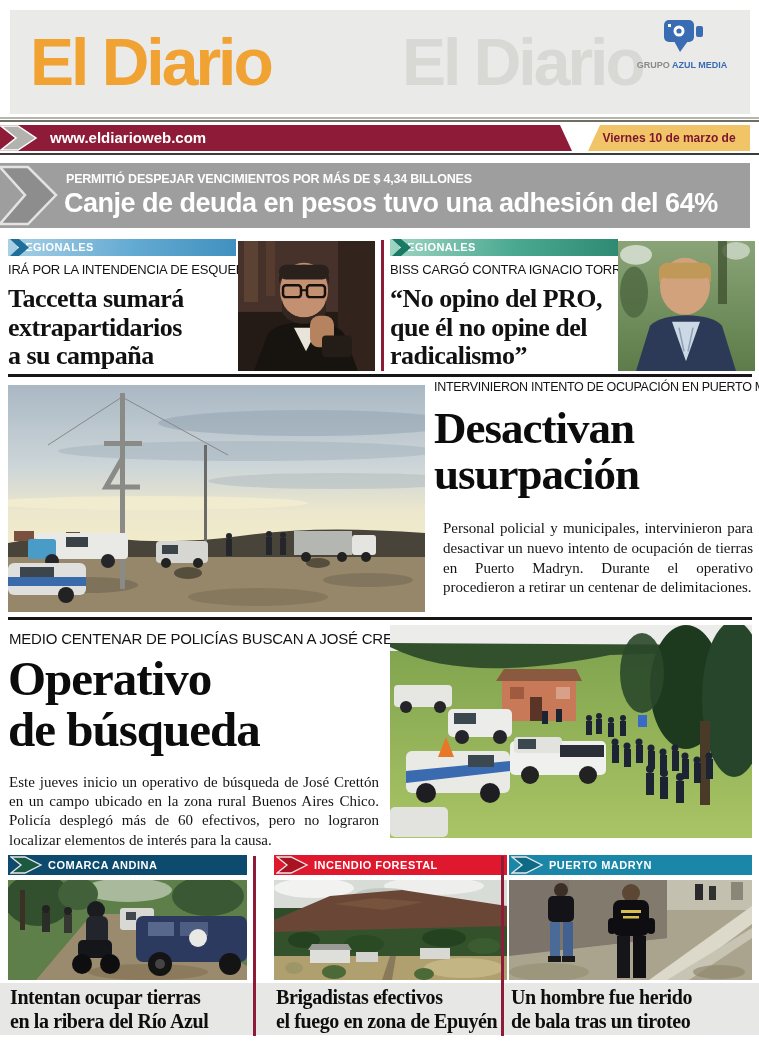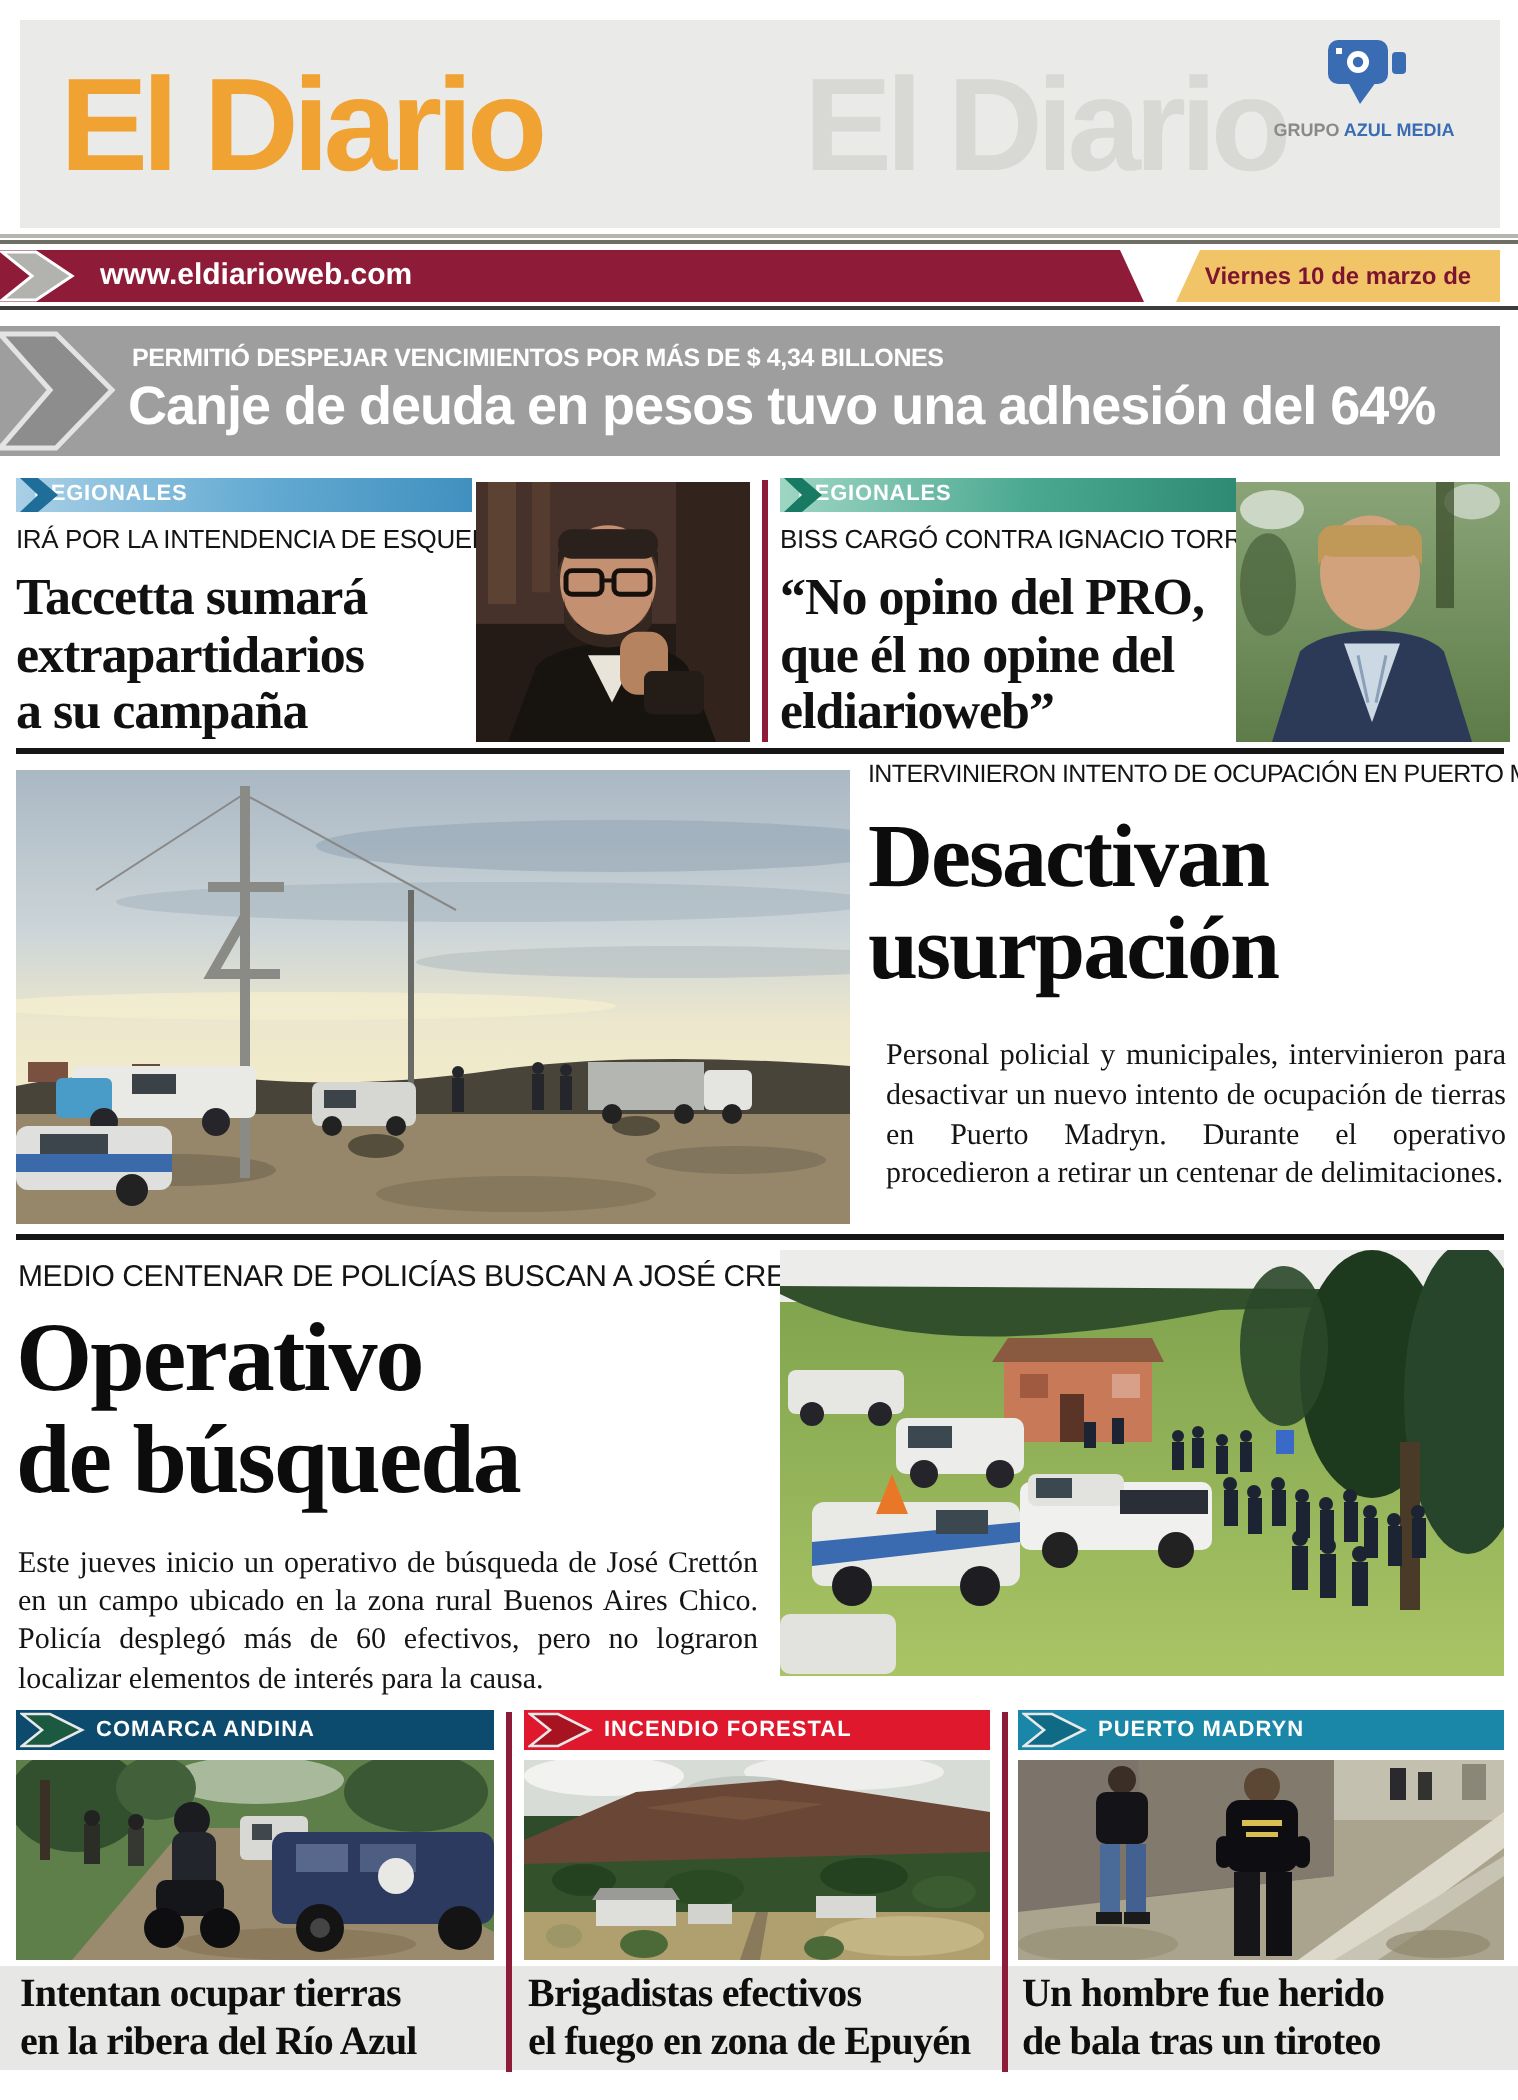--- a/index.html
+++ b/index.html
@@ -123,21 +123,21 @@
     position: absolute; left: 9px; top: 773px; width: 370px;
     font-family: "Liberation Serif", serif; font-size: 15px; line-height: 1.28;
     color: #141414; text-align: justify;
   }
   .story2-photo { position: absolute; left: 390px; top: 625px; width: 362px; height: 213px; }
 
   
   .bottom-strip { position: absolute; left: 0; top: 983px; width: 759px; height: 52px; background: #e7e7e5; }
   .bottom-story { position: absolute; top: 855px; height: 185px; }
   .bottom-story.c1 { left: 8px;   width: 239px; }
-  .bottom-story.c2 { left: 262px; width: 233px; }
+  .bottom-story.c2 { left: 274px; width: 233px; }
   .bottom-story.c3 { left: 509px; width: 243px; }
   .bottom-banner {
     position: relative; height: 20px; color: #fff;
     font-size: 11px; font-weight: 700; letter-spacing: 0.5px;
     line-height: 20px; padding-left: 40px;
   }
   .bottom-banner.green { background: #0c4a6e; }
   .bottom-banner.red   { background: #e0182e; }
   .bottom-banner.tealb { background: #1a87a8; }
   .bottom-chevron { position: absolute; left: 2px; top: 1px; }
@@ -235,21 +235,21 @@
     <div class="tag-banner teal">
       <svg class="tag-chevron" width="20" height="17" viewBox="0 0 20 17">
         <polygon points="0,0 9,0 19,8.5 9,17 0,17 9,8.5" fill="#187a62"></polygon>
       </svg>
       <span>REGIONALES</span>
     </div>
     <div class="col-kicker">BISS CARGÓ CONTRA IGNACIO TORRES</div>
     <div class="col-headline">
       <span class="hl-line">“No opino del PRO,</span>
       <span class="hl-line">que él no opine del</span>
-      <span class="hl-line">eldiarioweb”</span>
+      <span class="hl-line">radicalismo”</span>
     </div>
     <svg class="col-photo" viewBox="0 0 137 132" preserveAspectRatio="none">
       <defs>
         <linearGradient id="bissbg" x1="0" y1="0" x2="0" y2="1">
           <stop offset="0" stop-color="#8aa477"></stop>
             <stop offset="1" stop-color="#5d7c49"></stop>
         </linearGradient>
       </defs>
       <rect width="137" height="132" fill="url(#bissbg)"></rect>
       <ellipse cx="18" cy="14" rx="16" ry="10" fill="#d8e2d4" opacity="0.85"></ellipse>

